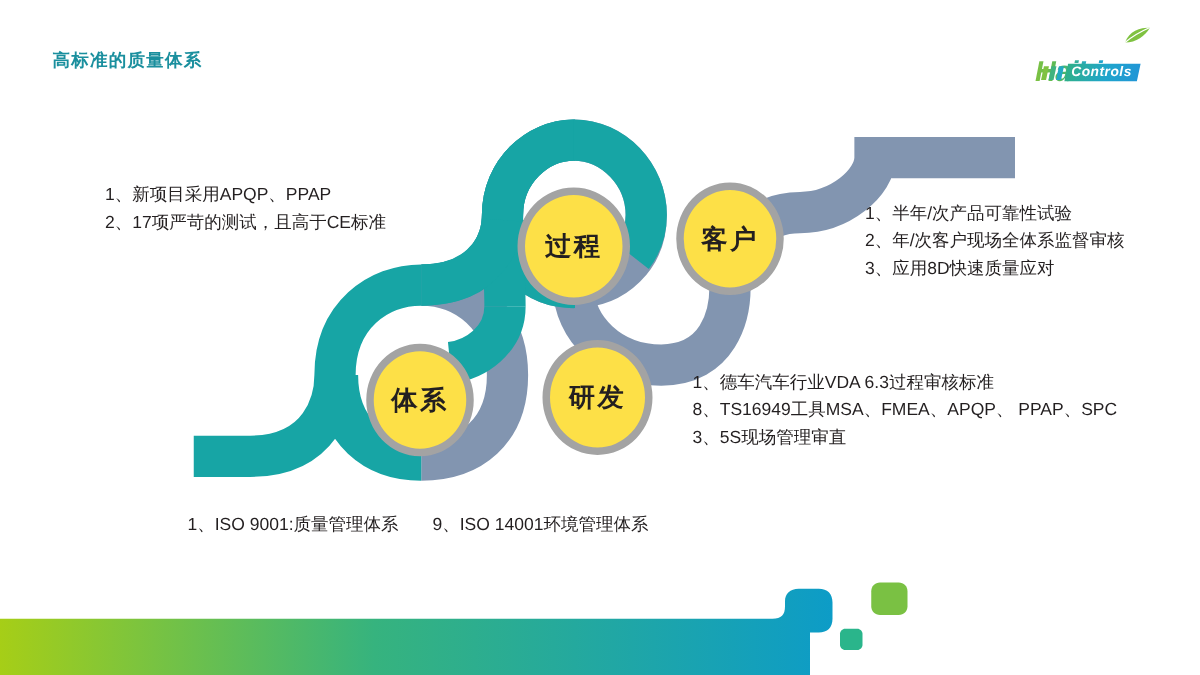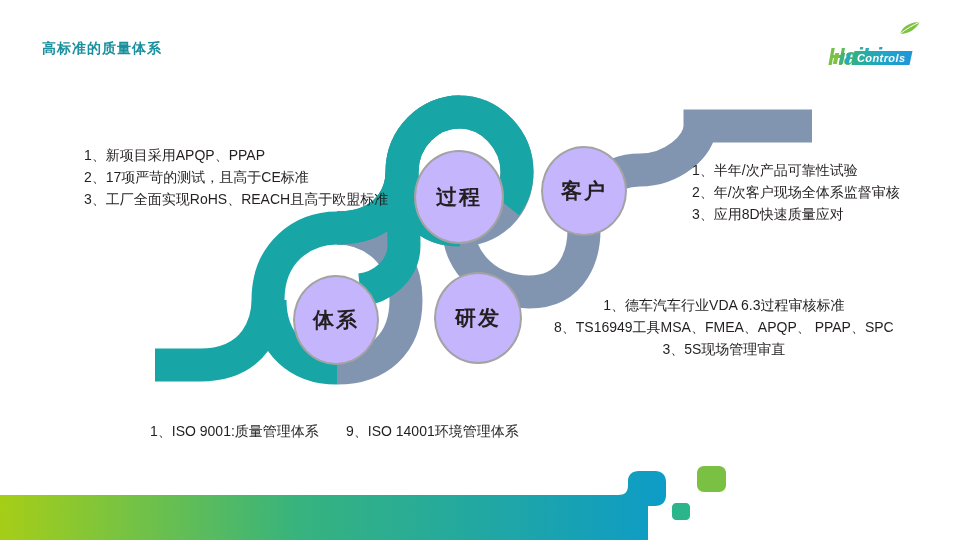--- a/index.html
+++ b/index.html
@@ -98,22 +98,22 @@
     left: 0;
     top: 0;
     width: 960px;
     height: 540px;
   }
 
   
   .node-circle {
     position: absolute;
     border-radius: 50%;
-    background: #c4b5fd;
-    border: 2px solid #a3a3a3;
+    background: #fde047;
+    border: 6px solid #a3a3a3;
     display: flex;
     align-items: center;
     justify-content: center;
     box-sizing: border-box;
     font-family: Liberation Serif, serif;
   }
   .node-label {
     font-size: 21px;
     font-weight: bold;
     letter-spacing: 2px;
@@ -128,23 +128,23 @@
   
   .text-block {
     position: absolute;
     font-size: 14px;
     line-height: 22px;
     color: #231f20;
     white-space: nowrap;
   }
   #text-block-process  { left: 84px;  top: 144px; }
   #text-block-customer { left: 692px; top: 159px; }
-  #text-block-rd       { left: 554px; top: 294px; text-align: center; }
+  #text-block-rd       { left: 554px; top: 294px; }
   #text-block-system   { left: 150px; top: 408px; }
-  #text-block-system .row { display: flex; margin-top: 12px; }
+  #text-block-system .row { display: flex; }
   #text-block-system .row span:first-child { width: 196px; }
 
   
   #footer-deco {
     position: absolute;
     left: 0;
     bottom: 0;
     width: 960px;
     height: 90px;
   }
@@ -242,21 +242,20 @@
 <div class="node-circle" id="node-system">
   <span class="node-label">体系</span>
 </div>
 <div class="node-circle" id="node-rd">
   <span class="node-label">研发</span>
 </div>
 
 <div class="text-block" id="text-block-process">
   <div>1、新项目采用APQP、PPAP</div>
   <div>2、17项严苛的测试，且高于CE标准</div>
-  <div>3、工厂全面实现RoHS、REACH且高于欧盟标准</div>
 </div>
 
 <div class="text-block" id="text-block-customer">
   <div>1、半年/次产品可靠性试验</div>
   <div>2、年/次客户现场全体系监督审核</div>
   <div>3、应用8D快速质量应对</div>
 </div>
 
 <div class="text-block" id="text-block-rd">
   <div>1、德车汽车行业VDA 6.3过程审核标准</div>

